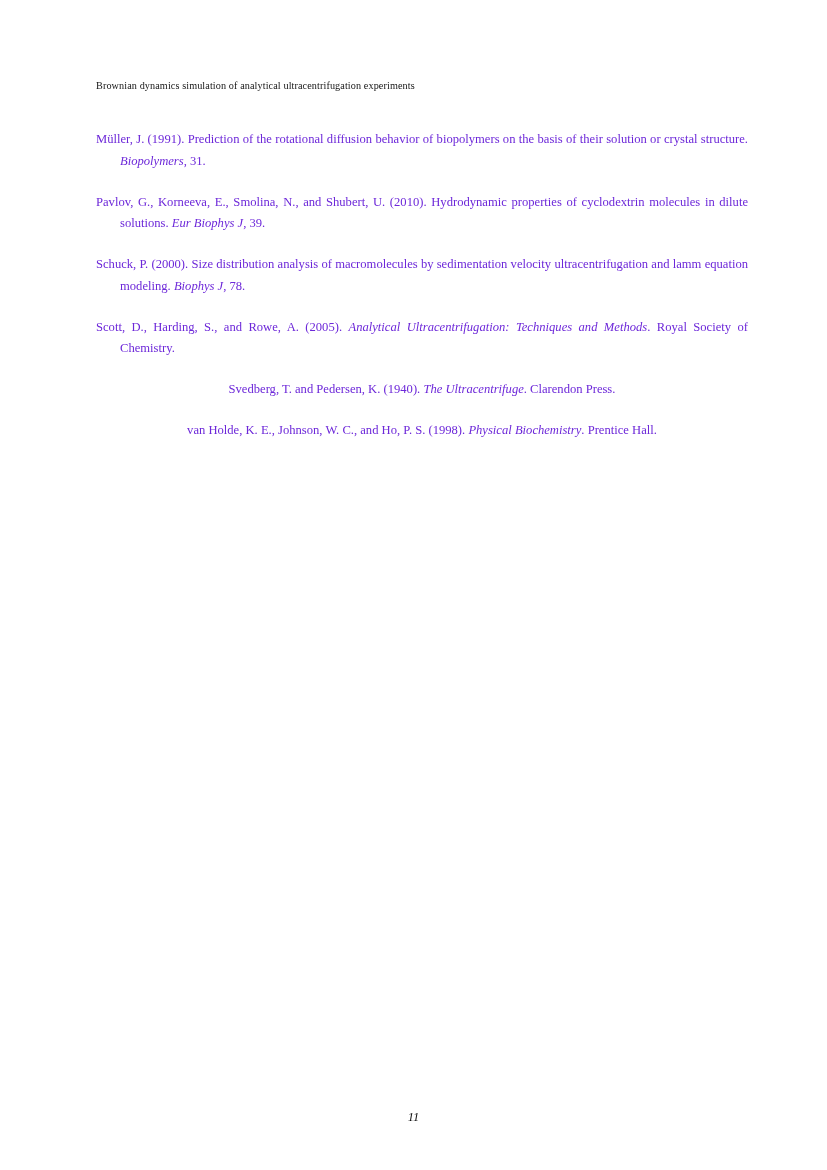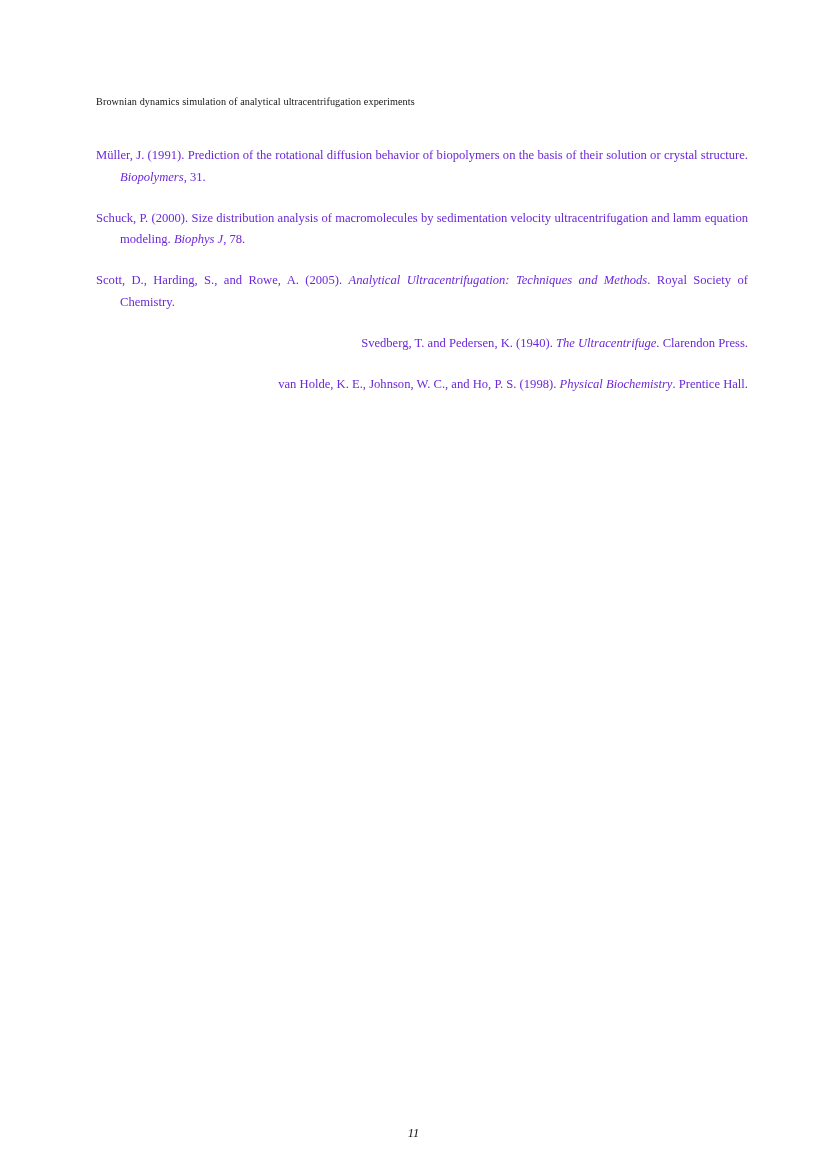--- a/index.html
+++ b/index.html
@@ -10,21 +10,21 @@
     width: 827px;
     height: 1170px;
     background: #ffffff;
     font-family: "Liberation Serif", "DejaVu Serif", serif;
     color: #111111;
     position: relative;
     overflow: hidden;
   }
   .page {
     position: absolute;
-    top: 16px;
+    top: 0;
     left: 0;
     width: 827px;
     height: 910px;
   }
   .running-header {
     position: absolute;
     left: 96px;
     top: 79px;
     width: 652px;
     font-size: 10.2px;
@@ -48,21 +48,21 @@
     text-indent: -24px;
     margin-bottom: 19.5px;
     color: #6d28d9;
     -webkit-hyphens: none;
     hyphens: none;
   }
   .ref:last-child {
     margin-bottom: 8px;
   }
   .ref.nojust {
-    text-align: right;
+    text-align: center;
   }
   .it {
     font-style: italic;
   }
   .page-number {
     position: absolute;
     left: 0;
     top: 1110px;
     width: 827px;
     text-align: center;
@@ -75,20 +75,21 @@
 <body>
 
 <div class="page">
 
   <div class="running-header">Brownian dynamics simulation of analytical ultracentrifugation experiments</div>
 
   <div class="refs">
 
     <div class="ref"><span>Müller, J. (1991).</span> <span>Prediction of the rotational diffusion behavior of biopolymers on the basis of their solution or crystal structure.</span> <span class="it">Biopolymers</span><span>, 31.</span></div>
 
+    <div class="ref"><span>Pavlov, G., Korneeva, E., Smolina, N., and Shubert, U. (2010).</span> <span>Hydrodynamic properties of cyclodextrin molecules in dilute solutions.</span> <span class="it">Eur Biophys J</span><span>, 39.</span></div>
 
     <div class="ref"><span>Schuck, P. (2000).</span> <span>Size distribution analysis of macromolecules by sedimentation velocity ultracentrifugation and lamm equation modeling.</span> <span class="it">Biophys J</span><span>, 78.</span></div>
 
     <div class="ref"><span>Scott, D., Harding, S., and Rowe, A. (2005).</span> <span class="it">Analytical Ultracentrifugation: Techniques and Methods</span><span>. Royal Society of Chemistry.</span></div>
 
 
     <div class="ref nojust"><span>Svedberg, T. and Pedersen, K. (1940).</span> <span class="it">The Ultracentrifuge</span><span>. Clarendon Press.</span></div>
 
     <div class="ref nojust"><span>van Holde, K. E., Johnson, W. C., and Ho, P. S. (1998).</span> <span class="it">Physical Biochemistry</span><span>. Prentice Hall.</span></div>
 

